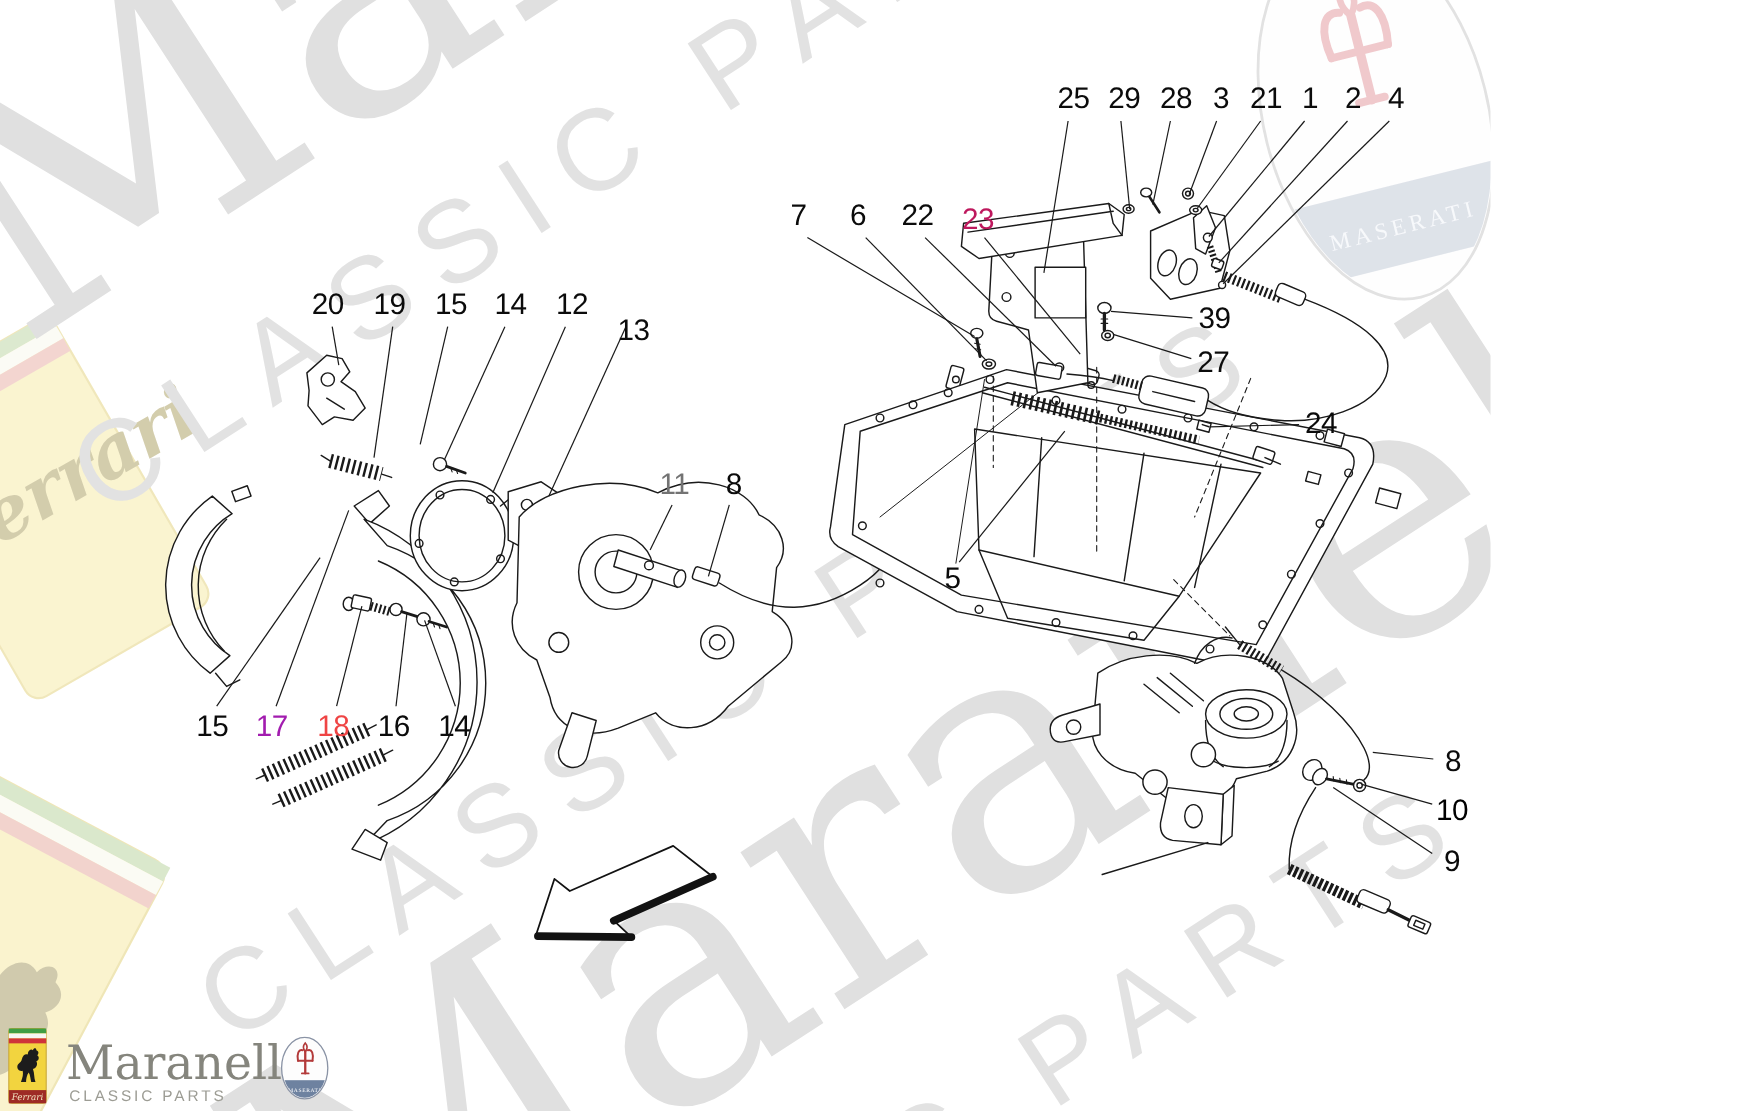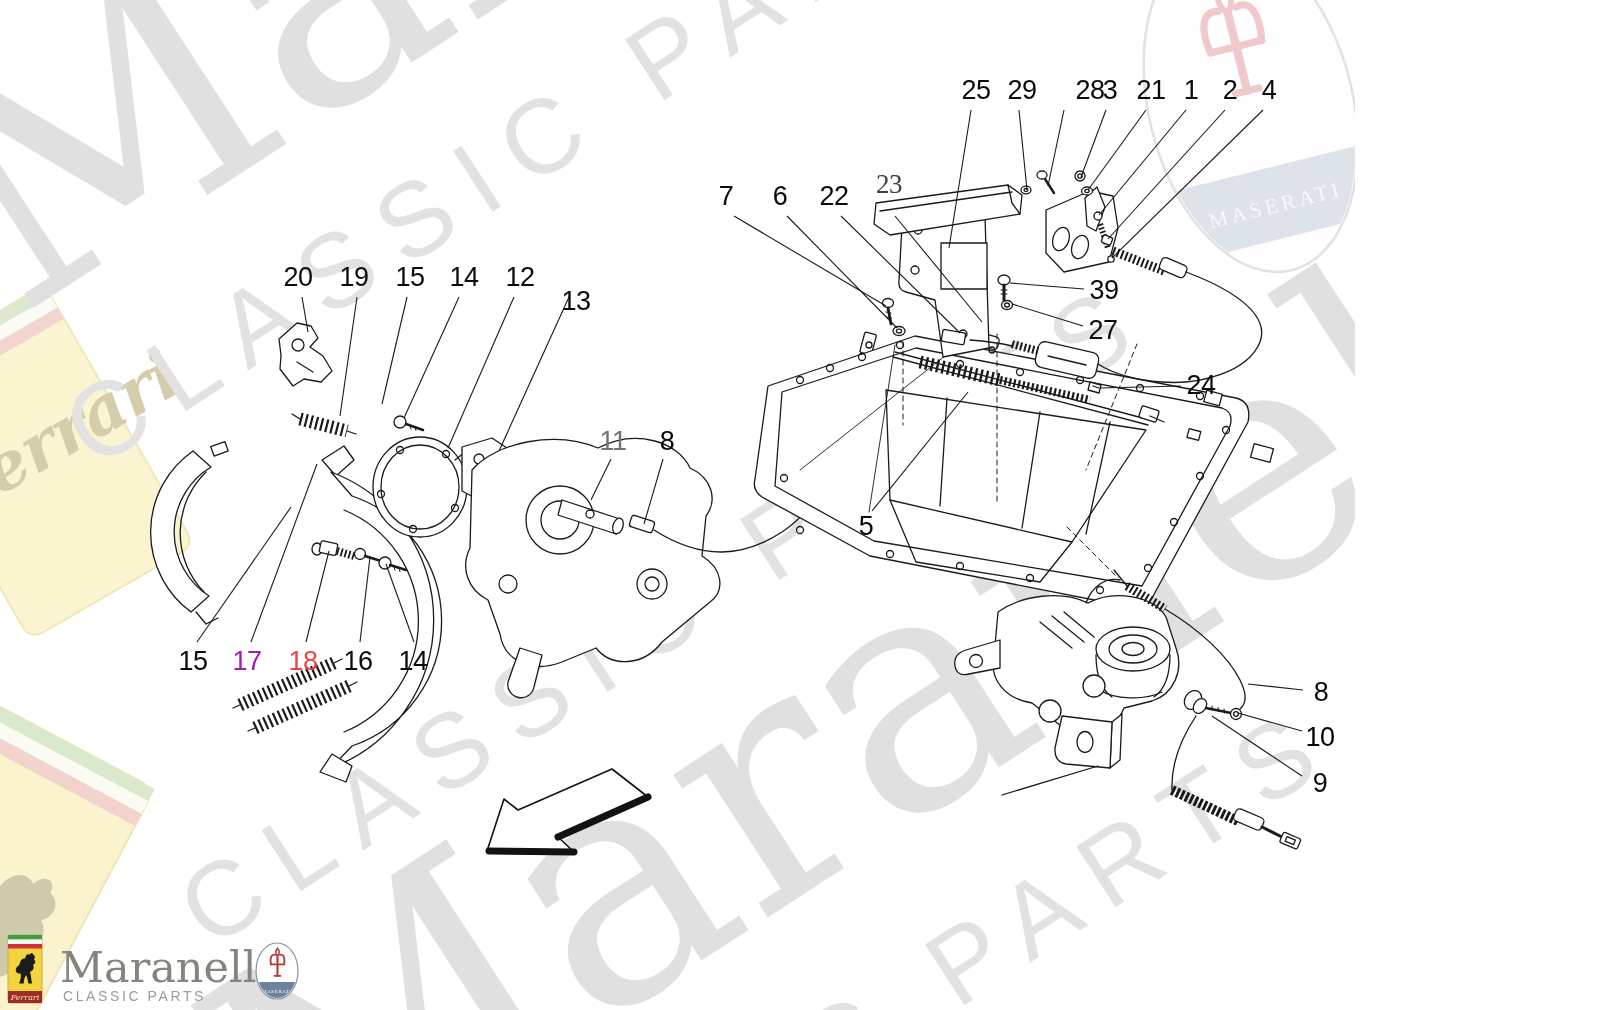--- a/index.html
+++ b/index.html
@@ -367,30 +367,30 @@
         <line x1="414" y1="642" x2="386" y2="564"></line>
         <line x1="1303" y1="690" x2="1248" y2="684"></line>
         <line x1="1302" y1="731" x2="1238" y2="713"></line>
         <line x1="1302" y1="776" x2="1212" y2="716"></line>
       </g>
 </svg>
 
 <div id="label-layer">
       <div class="part-label" style="left: 976px; top: 90px; color: rgb(11, 11, 11);">25</div>
       <div class="part-label" style="left: 1022px; top: 90px; color: rgb(11, 11, 11);">29</div>
-      <div class="part-label" style="left: 1069px; top: 90px; color: rgb(11, 11, 11); margin-left: 21px;">28</div>
+      <div class="part-label" style="left: 1069px; top: 90px; color: rgb(11, 11, 11);">28</div>
       <div class="part-label" style="left: 1110px; top: 90px; color: rgb(11, 11, 11);">3</div>
       <div class="part-label" style="left: 1151px; top: 90px; color: rgb(11, 11, 11);">21</div>
       <div class="part-label" style="left: 1191px; top: 90px; color: rgb(11, 11, 11);">1</div>
       <div class="part-label" style="left: 1230px; top: 90px; color: rgb(11, 11, 11);">2</div>
       <div class="part-label" style="left: 1269px; top: 90px; color: rgb(11, 11, 11);">4</div>
       <div class="part-label" style="left: 726px; top: 196px; color: rgb(11, 11, 11);">7</div>
       <div class="part-label" style="left: 780px; top: 196px; color: rgb(11, 11, 11);">6</div>
       <div class="part-label" style="left: 834px; top: 196px; color: rgb(11, 11, 11); text-align: center;">22</div>
-      <div class="part-label" style="left: 889px; top: 184px; color: #404040; font-family: Liberation Serif, serif;">23</div>
+      <div class="part-label" style="left: 889px; top: 200px; color: #be185d;">23</div>
       <div class="part-label" style="left: 298px; top: 277px; color: rgb(11, 11, 11);">20</div>
       <div class="part-label" style="left: 354px; top: 277px; color: rgb(11, 11, 11);">19</div>
       <div class="part-label" style="left: 410px; top: 277px; color: rgb(11, 11, 11);">15</div>
       <div class="part-label" style="left: 464px; top: 277px; color: rgb(11, 11, 11);">14</div>
       <div class="part-label" style="left: 520px; top: 277px; color: rgb(11, 11, 11);">12</div>
       <div class="part-label" style="left: 576px; top: 277px; color: rgb(11, 11, 11); margin-top: 24px;">13</div>
       <div class="part-label" style="left: 613px; top: 441px; color: #737373;">11</div>
       <div class="part-label" style="left: 667px; top: 441px; color: rgb(11, 11, 11);">8</div>
       <div class="part-label" style="left: 1104px; top: 290px; color: rgb(11, 11, 11);">39</div>
       <div class="part-label" style="left: 1103px; top: 330px; color: rgb(11, 11, 11);">27</div>

